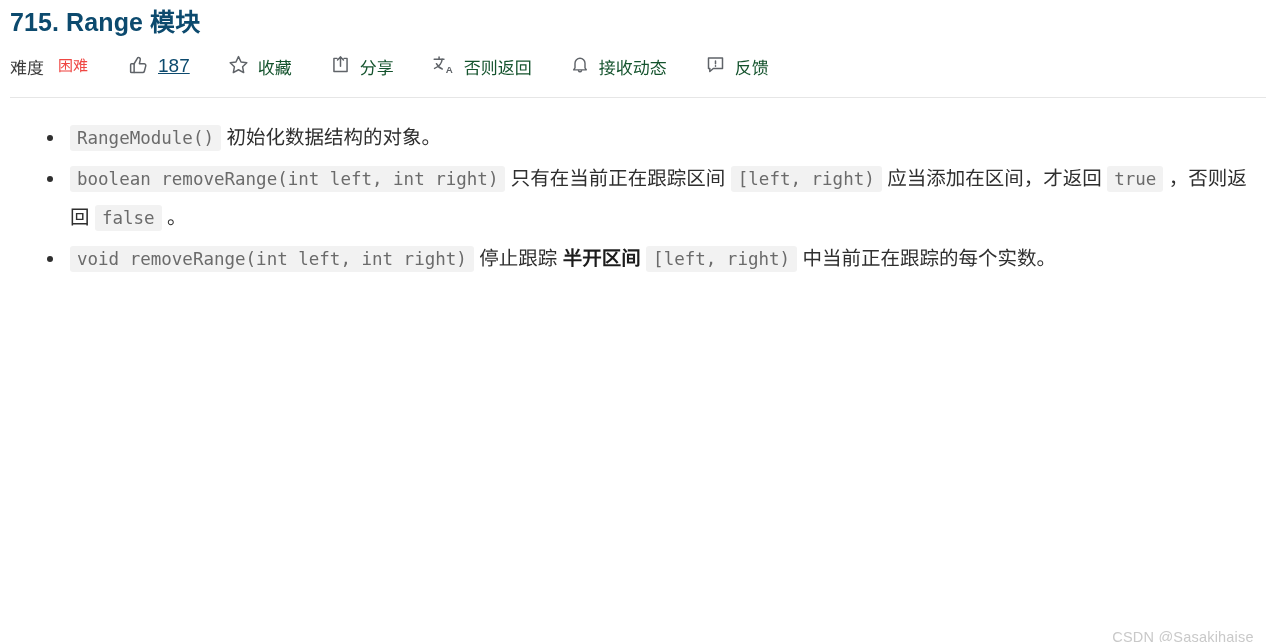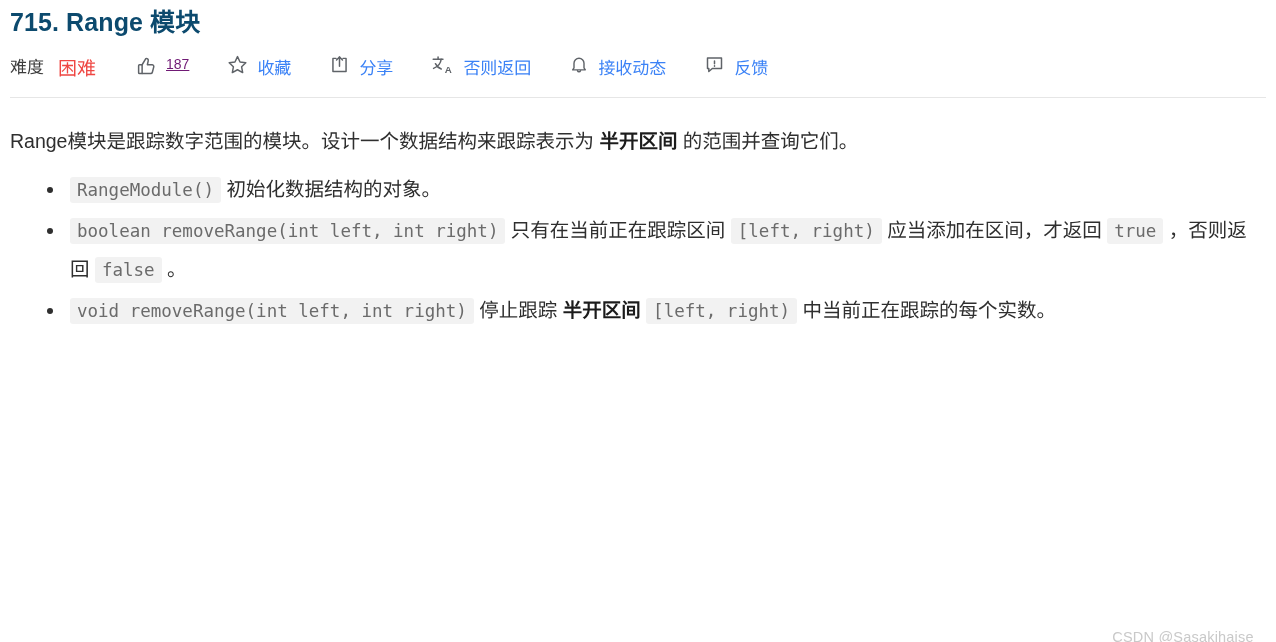--- a/index.html
+++ b/index.html
@@ -44,27 +44,27 @@
   }
   .tb-item {
     display: flex;
     align-items: flex-start;
     gap: 9px;
     margin-right: 38px;
     white-space: nowrap;
     cursor: pointer;
   }
   .tb-item.no-gap { gap: 14px; margin-right: 40px; }
-  .tb-label { color: #3b82f6; }
+  .tb-label { color: #14532d; }
   .tb-label.muted { color: #3c3c3c; }
   .difficulty {
     color: #ef4743;
-    font-size: 19px;
-  }
-  .tb-count { color: #701a75; font-size: 14px; text-decoration: underline; }
+    font-size: 15px;
+  }
+  .tb-count { color: #0c4a6e; font-size: 19px; text-decoration: underline; }
   .icon { display: inline-flex; align-items: center; justify-content: center; }
   .icon svg { display: block; }
 
   .divider {
     height: 1px;
     background: #e6e6e6;
     margin: 8px 0 0 0;
   }
 
   
@@ -197,21 +197,20 @@
       </span>
       <span class="tb-label">反馈</span>
     </div>
 
   </div>
 
   <div class="divider"></div>
 
   <div class="content">
 
-    <p class="para first"><span>Range模块是跟踪数字范围的模块。设计一个数据结构来跟踪表示为 </span><b class="bold">半开区间</b><span> 的范围并查询它们。</span></p>
 
 
 
     <ul class="bullets">
 
       <li><code class="c">RangeModule()</code> <span>初始化数据结构的对象。</span></li>
 
 
       <li><code class="c">boolean removeRange(int left, int right)</code> <span>只有在当前正在跟踪区间</span> <code class="c">[left, right)</code> <span>应当添加在区间，才返回</span> <code class="c">true</code> <span>，否则返回</span> <code class="c">false</code> <span>。</span></li>
 

